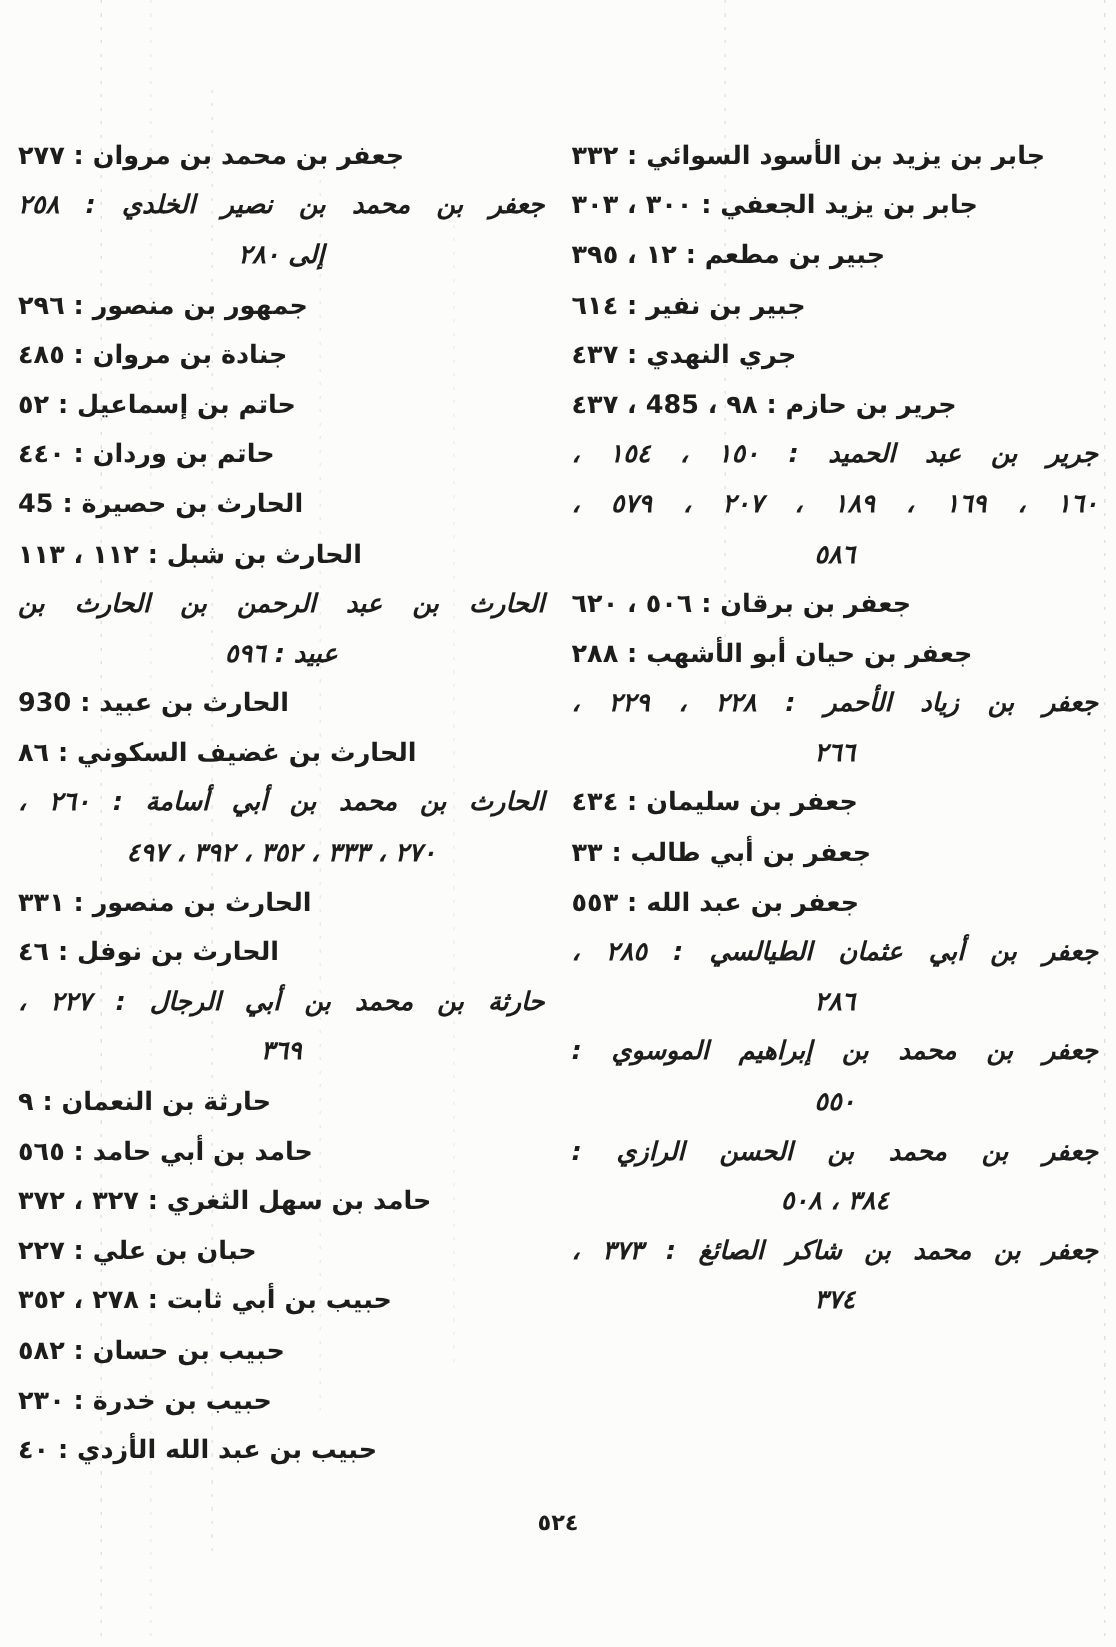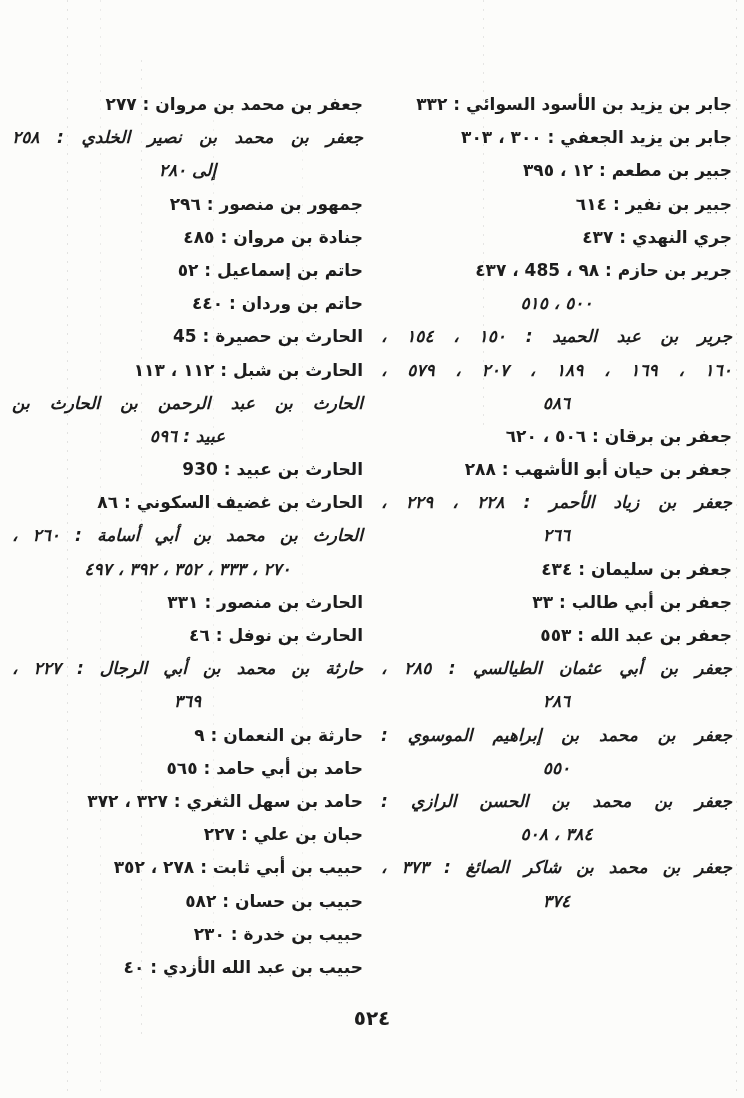--- a/index.html
+++ b/index.html
@@ -21,38 +21,38 @@
     display: flex;
     direction: rtl;
     gap: 18px;
   }
   .col { width: 352px; }
   .line {
     height: 33.2px;
     line-height: 33.2px;
     font-size: 17px;
     font-weight: 700;
-    text-align: right;
+    text-align: left;
     white-space: nowrap;
     letter-spacing: 0.2px;
   }
   .line.center { text-align: center; font-style: italic; }
   .line.justify {
     text-align: justify;
     text-align-last: justify;
     white-space: normal;
     font-style: italic;
   }
   .page-number {
     position: absolute;
     top: 1006px;
     left: 0;
     right: 0;
     text-align: center;
-    font-size: 20px;
+    font-size: 15px;
     font-weight: 700;
     letter-spacing: 3px;
     direction: rtl;
   }
   
   .artifact {
     position: absolute;
     width: 1px;
     background: repeating-linear-gradient(
       to bottom,
@@ -83,21 +83,20 @@
   <div class="artifact a7"></div>
 
   <div class="columns">
     <div class="col">
         <div class="line">جابر بن يزيد بن الأسود السوائي : ٣٣٢</div>
         <div class="line">جابر بن يزيد الجعفي : ٣٠٠ ، ٣٠٣</div>
         <div class="line">جبير بن مطعم : ١٢ ، ٣٩٥</div>
         <div class="line">جبير بن نفير : ٦١٤</div>
         <div class="line">جري النهدي : ٤٣٧</div>
         <div class="line">جرير بن حازم : ٩٨ ، 485 ، ٤٣٧</div>
-        <div class="line center">٥٠٠ ، ٥١٥</div>
         <div class="line justify">جرير بن عبد الحميد : ١٥٠ ، ١٥٤ ،</div>
         <div class="line justify">١٦٠ ، ١٦٩ ، ١٨٩ ، ٢٠٧ ، ٥٧٩ ،</div>
         <div class="line center">٥٨٦</div>
         <div class="line">جعفر بن برقان : ٥٠٦ ، ٦٢٠</div>
         <div class="line">جعفر بن حيان أبو الأشهب : ٢٨٨</div>
         <div class="line justify">جعفر بن زياد الأحمر : ٢٢٨ ، ٢٢٩ ،</div>
         <div class="line center">٢٦٦</div>
         <div class="line">جعفر بن سليمان : ٤٣٤</div>
         <div class="line">جعفر بن أبي طالب : ٣٣</div>
         <div class="line">جعفر بن عبد الله : ٥٥٣</div>

